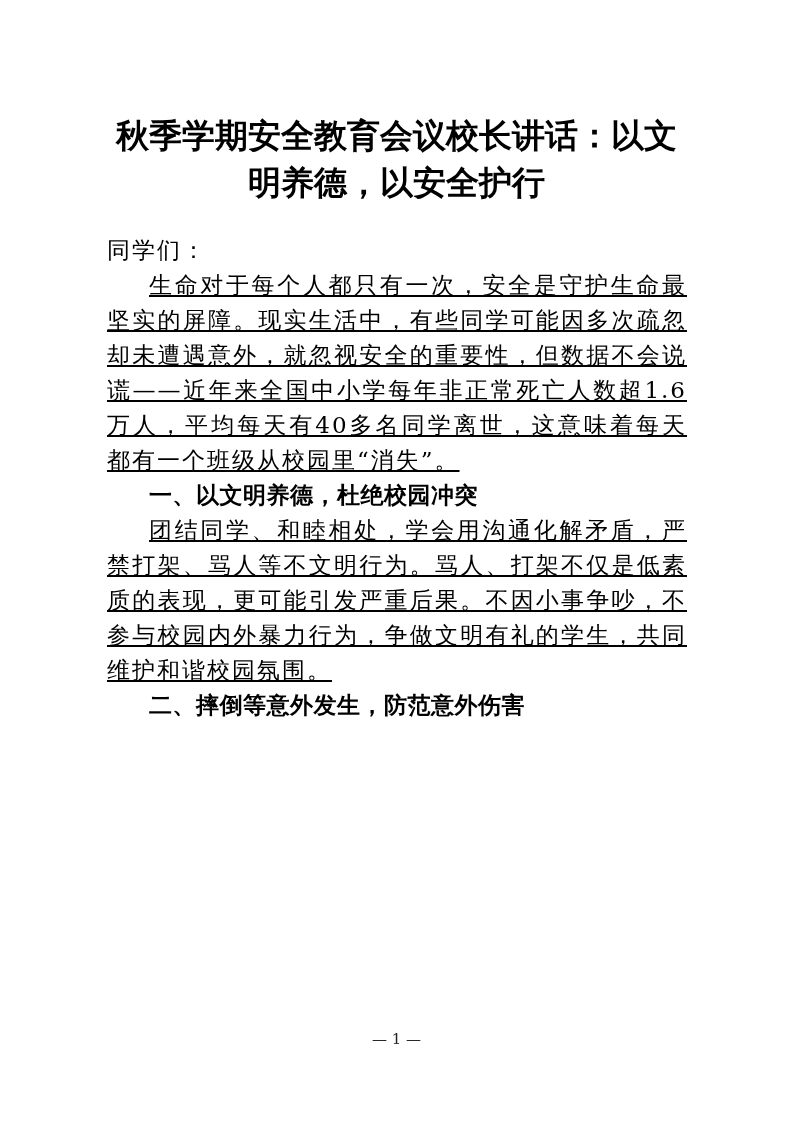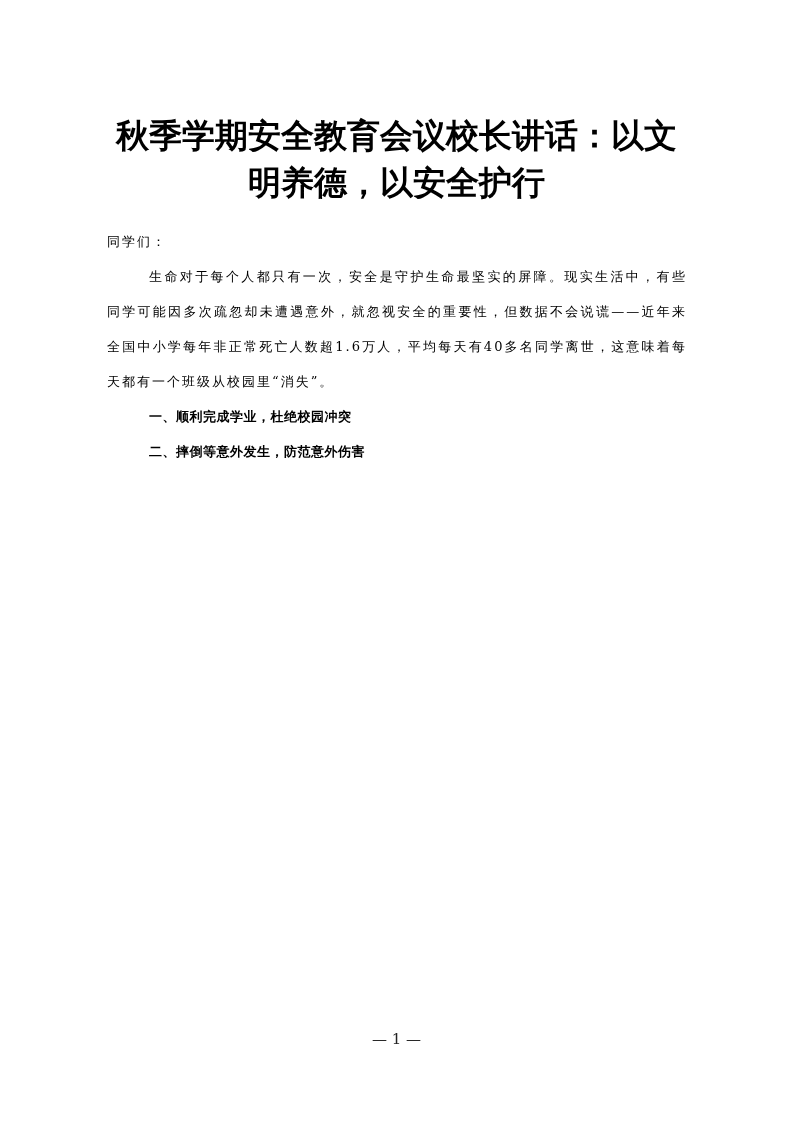--- a/index.html
+++ b/index.html
@@ -8,26 +8,26 @@
     position: absolute; left: 0; top: 0; width: 793px; height: 902px;
     background: #ffffff; color: #000000;
   }
   .title {
     position: absolute; left: 100px; width: 593px; top: 112px;
     font-family: "DejaVu Sans", "Liberation Sans", sans-serif;
     font-weight: bold; font-size: 33px; line-height: 47px;
     text-align: center; letter-spacing: 0px; margin: 0;
   }
   .body {
-    position: absolute; left: 107px; width: 580px; top: 224px;
+    position: absolute; left: 107px; width: 580px; top: 233px;
     font-family: "DejaVu Serif", "Liberation Serif", serif;
-    font-size: 13px; line-height: 35px; letter-spacing: 2px;
+    font-size: 23px; line-height: 35px; letter-spacing: 2px;
   }
   .body p { margin: 0; text-align: justify; text-align-last: left; }
-  .indent { text-indent: 42px; }
+  .indent { text-indent: 42px; text-decoration: underline; }
   .heading {
     font-family: "DejaVu Sans", "Liberation Sans", sans-serif;
     font-weight: bold; letter-spacing: 0.5px;
     text-indent: 42px;
   }
   .footer {
     position: absolute; left: 0; width: 793px; top: 1030px;
     text-align: center;
     font-family: "DejaVu Serif", "Liberation Serif", serif;
     font-size: 15px; color: #222;
@@ -35,18 +35,19 @@
 </style>
 </head>
 <body>
 
 <div class="page">
   <h1 class="title">秋季学期安全教育会议校长讲话：以文明养德，以安全护行</h1>
 
   <div class="body">
     <p>同学们：</p>
     <p class="indent">生命对于每个人都只有一次，安全是守护生命最坚实的屏障。现实生活中，有些同学可能因多次疏忽却未遭遇意外，就忽视安全的重要性，但数据不会说谎——近年来全国中小学每年非正常死亡人数超1.6万人，平均每天有40多名同学离世，这意味着每天都有一个班级从校园里“消失”。</p>
-    <p class="heading">一、顺利完成学业，杜绝校园冲突</p>
+    <p class="heading">一、以文明养德，杜绝校园冲突</p>
+    <p class="indent">团结同学、和睦相处，学会用沟通化解矛盾，严禁打架、骂人等不文明行为。骂人、打架不仅是低素质的表现，更可能引发严重后果。不因小事争吵，不参与校园内外暴力行为，争做文明有礼的学生，共同维护和谐校园氛围。</p>
     <p class="heading">二、摔倒等意外发生，防范意外伤害</p>
   </div>
 
   <div class="footer">— 1 —</div>
 </div>
 
 </body></html>

